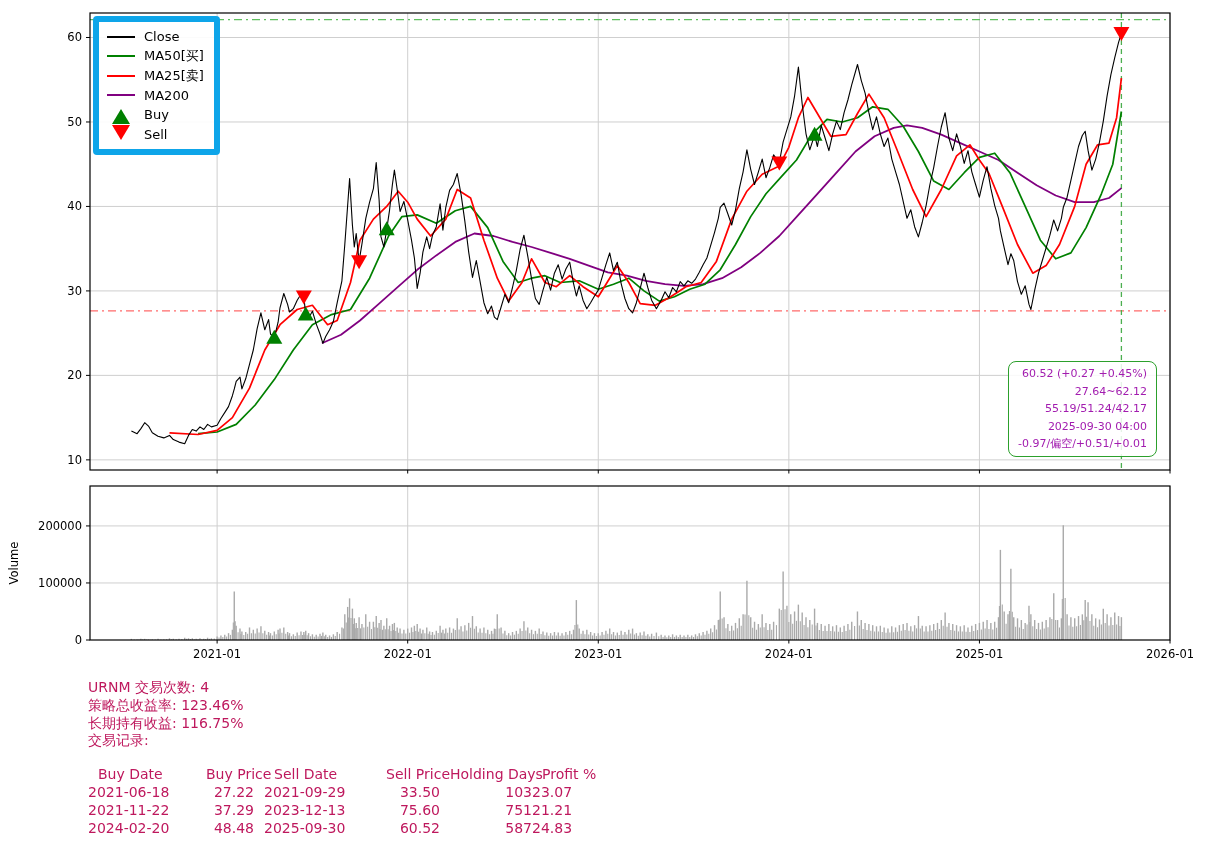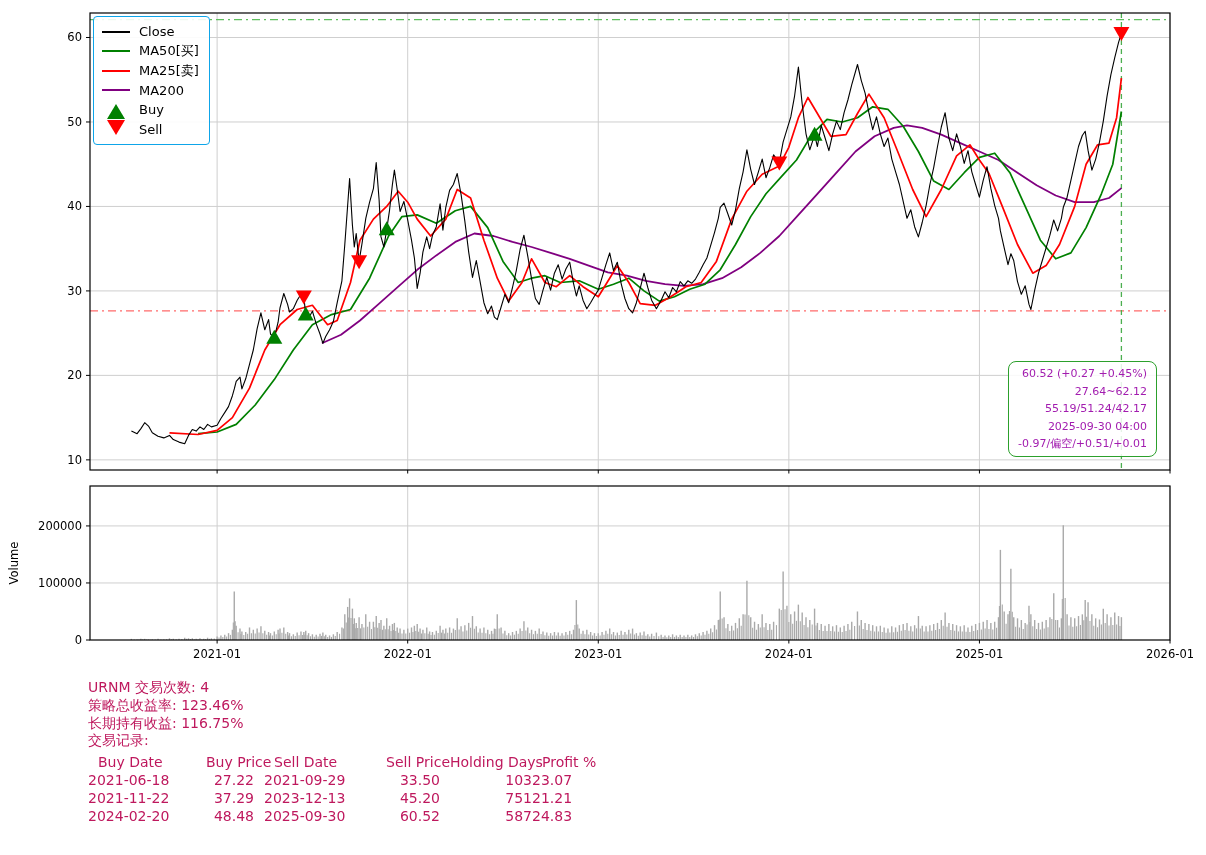--- a/index.html
+++ b/index.html
@@ -2,36 +2,36 @@
 <html><head>
 <meta charset="utf-8">
 <style>
   html,body{margin:0;padding:0;background:#ffffff;}
   .figure{position:relative;width:1206px;height:855px;background:#ffffff;overflow:hidden;
           font-family:"DejaVu Sans","Liberation Sans",sans-serif;}
   svg text{font-family:"DejaVu Sans","Liberation Sans",sans-serif;}
 
   
   .legend{position:absolute;left:93px;top:16px;background:rgba(255,255,255,.9);
-          border:1px solid #0ea5e9;border-radius:4px;padding:5px 10px 5px 8px;z-index:5;}
+          border:6px solid #0ea5e9;border-radius:4px;padding:5px 10px 5px 8px;z-index:5;}
   .lg-row{display:flex;align-items:center;height:19.5px;}
   .lg-swatch{width:28px;display:flex;justify-content:center;align-items:center;margin-right:9px;}
   .lg-line{width:28px;height:0;border-top-style:solid;}
   .lg-label{font-size:13px;color:#000;white-space:nowrap;}
   .tri-up{width:0;height:0;border-left:9px solid transparent;border-right:9px solid transparent;border-bottom:15px solid #008000;margin-bottom:-4px;}
   .tri-down{width:0;height:0;border-left:9px solid transparent;border-right:9px solid transparent;border-top:15px solid #ff0000;margin-top:-4px;}
 
   
   .info-box{position:absolute;right:49px;top:361px;border:1.5px solid #2ca02c;border-radius:8px;
             background:rgba(255,255,255,.85);padding:3px 9px;text-align:right;z-index:6;}
   .info-box div{font-size:11px;line-height:17.5px;color:#a21caf;white-space:nowrap;}
 
   
   .stats{position:absolute;left:88px;top:679px;color:#be185d;font-size:14px;line-height:17.8px;}
-  .trade-table{margin-top:4px;}
+  .trade-table{margin-top:16px;}
   .tt-row{display:flex;white-space:nowrap;}
   .tt-cell{display:block;}
   .c0{width:108px;text-align:left;}
   .c1{width:58px;text-align:right;}
   .c2{width:112px;text-align:left;padding-left:10px;}
   .c3{width:64px;text-align:right;}
   .c4{width:92px;text-align:right;}
   .c5{width:70px;text-align:left;}
   .tt-head .c0{padding-left:10px;}
 </style>
@@ -726,21 +726,21 @@
           <span class="tt-cell c1">27.22</span>
           <span class="tt-cell c2">2021-09-29</span>
           <span class="tt-cell c3">33.50</span>
           <span class="tt-cell c4">103</span>
           <span class="tt-cell c5">23.07</span>
         </div>
         <div class="tt-row">
           <span class="tt-cell c0">2021-11-22</span>
           <span class="tt-cell c1">37.29</span>
           <span class="tt-cell c2">2023-12-13</span>
-          <span class="tt-cell c3">45.20</span>
+          <span class="tt-cell c3">75.60</span>
           <span class="tt-cell c4">751</span>
           <span class="tt-cell c5">21.21</span>
         </div>
         <div class="tt-row">
           <span class="tt-cell c0">2024-02-20</span>
           <span class="tt-cell c1">48.48</span>
           <span class="tt-cell c2">2025-09-30</span>
           <span class="tt-cell c3">60.52</span>
           <span class="tt-cell c4">587</span>
           <span class="tt-cell c5">24.83</span>

